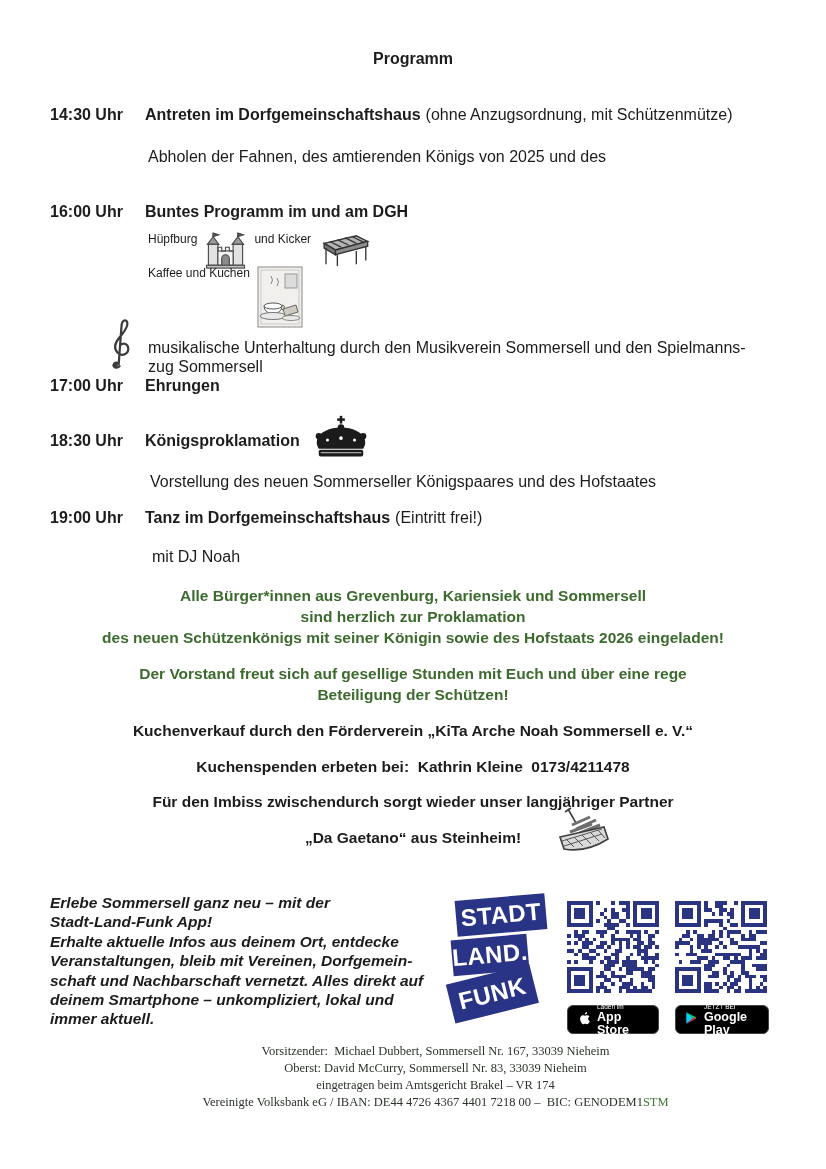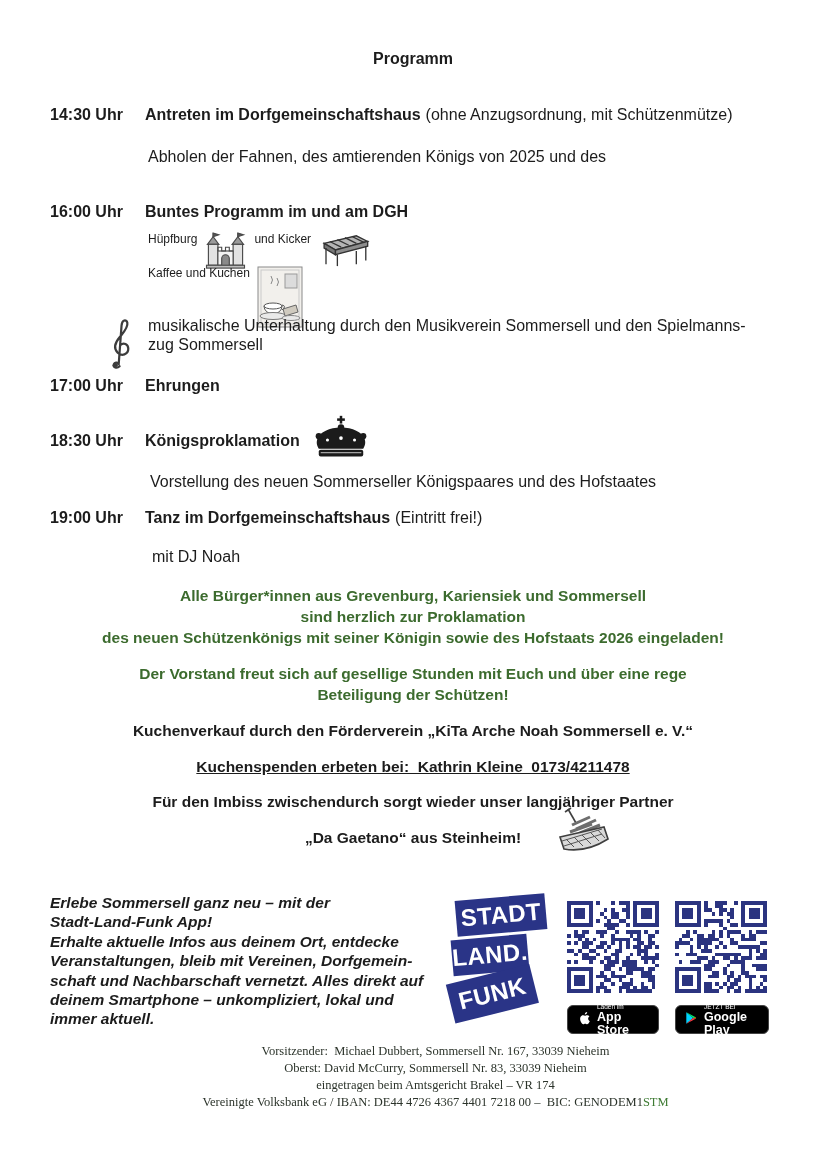--- a/index.html
+++ b/index.html
@@ -9,21 +9,21 @@
   .title{left:0;width:826px;text-align:center;font-size:16px;font-weight:bold;}
   .row{left:50px;font-size:16px;white-space:nowrap;}
   .time{display:inline-block;width:95px;font-weight:bold;}
   .heading{font-weight:bold;}
   .note{font-weight:normal;margin-left:5px;margin-top:29px;}
   .detail{left:148px;font-size:16px;line-height:19px;}
   .iconline{left:148px;display:flex;align-items:flex-start;gap:7px;font-size:12px;white-space:nowrap;}
   .centered{left:0;width:826px;text-align:center;}
   .green{color:var(--green-text,#3c6b2e);font-weight:bold;font-size:15.5px;line-height:21px;}
   .bb{font-weight:bold;font-size:15.5px;}
-  .pre{white-space:pre-wrap;text-decoration:underline;}
+  .pre{white-space:pre-wrap;}
   .promo{font-style:italic;font-weight:bold;font-size:15.5px;line-height:19.4px;white-space:nowrap;}
   .logo-block{position:absolute;background:var(--logo-blue,#2a3487);color:#fff;font-weight:bold;
       display:flex;align-items:center;justify-content:center;font-size:24px;letter-spacing:.5px;}
   .qr{position:absolute;width:92px;height:92px;}
   .badge{position:absolute;height:29px;background:var(--badge-bg,#000);border:1px solid #444;
       border-radius:6px;color:#fff;display:flex;align-items:center;padding:0 8px;gap:6px;box-sizing:border-box;}
   .badge-small{font-size:6.5px;line-height:8px;}
   .badge-big{font-size:12.5px;line-height:13px;font-weight:bold;}
   .footer-line{font-size:12.5px;line-height:17px;color:var(--footer-text,#2b332a);white-space:pre-wrap;font-family:Liberation Serif, serif;}
   .footer-wrap{left:45px;width:781px;text-align:center;}
@@ -92,21 +92,21 @@
       <path d="M14 18 q3 -4 0 -8 M20 20 q3 -4 0 -8" stroke="#888" fill="none"></path>
       <path d="M7 40 a9 8 0 0 0 18 0 z" fill="#fff" stroke="#555"></path>
       <ellipse cx="16" cy="40" rx="9" ry="3" fill="#fff" stroke="#555"></ellipse>
       <path d="M25 39 q5 1 0 5" fill="none" stroke="#555"></path>
       <ellipse cx="16" cy="50" rx="13" ry="3.5" fill="#e9e9e9" stroke="#777"></ellipse>
       <path d="M28 50 l13 -4 -2 -7 -13 4 z" fill="#cfcabf" stroke="#666"></path>
       <ellipse cx="34" cy="52" rx="9" ry="2.5" fill="#e9e9e9" stroke="#888"></ellipse>
     </svg></span>
   </div>
 
-  <div class="abs" style="top:316px;left:108px;display:flex;gap:11px;align-items:flex-start">
+  <div class="abs" style="top:316px;left:108px;display:flex;gap:11px;align-items:flex-end">
     <span><svg width="29" height="56" viewBox="0 0 30 58">
       <path d="M12 52 C9 55 5 53 6 50 C7 47 11 48 11 51 L14 10 C14.5 4 19 3 20 7 C21 12 16 17 12 22 C7 28 6 34 10 38 C14 42 21 40 21 34 C21 29 16 27 13 30" fill="none" stroke="#3c3c3c" stroke-width="2.3" stroke-linecap="round"></path>
       <ellipse cx="7.5" cy="51" rx="2.6" ry="2.2" fill="#3c3c3c"></ellipse>
     </svg></span>
     <div class="detail" style="position:static">
       <div>musikalische Unterhaltung durch den Musikverein Sommersell und den Spielmanns-</div>
       <div>zug Sommersell</div>
     </div>
   </div>
 

